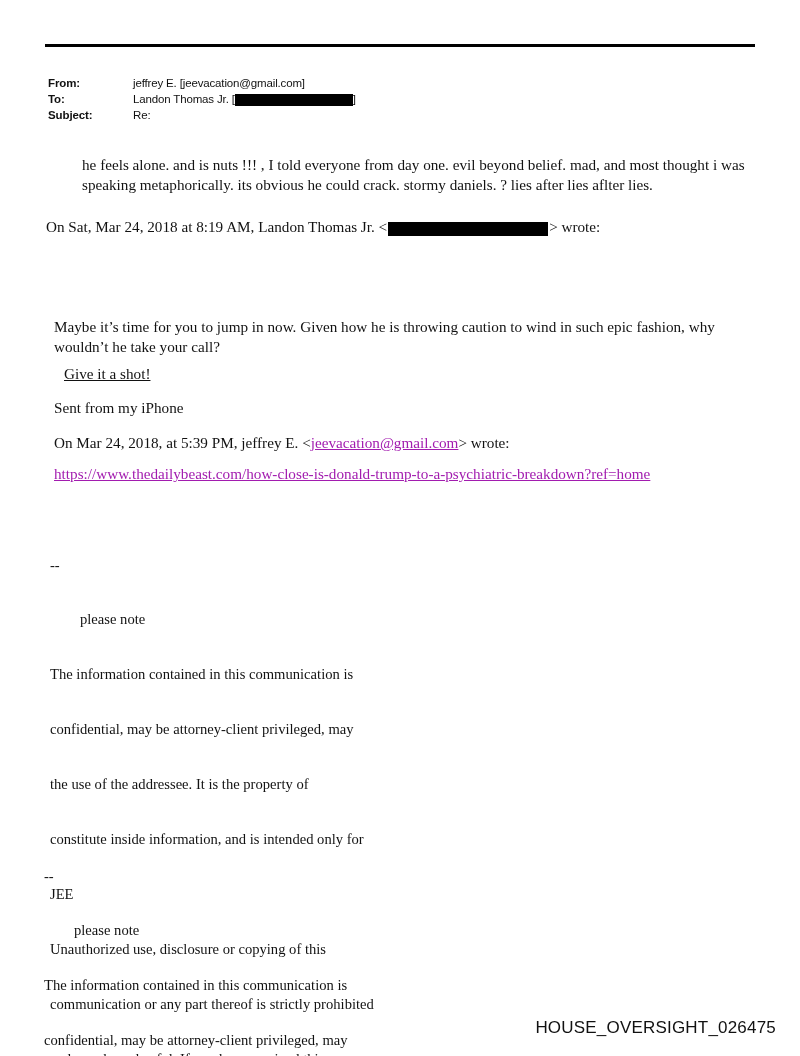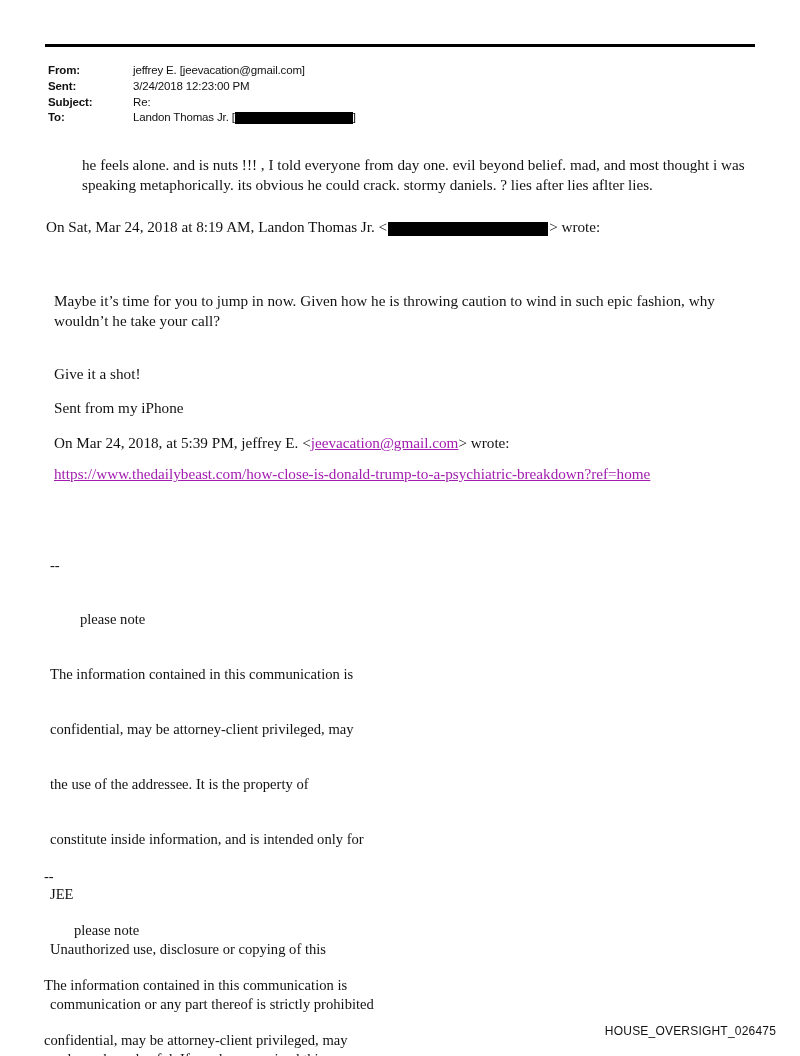--- a/index.html
+++ b/index.html
@@ -28,21 +28,21 @@
     top: 44px;
     width: 710px;
     height: 3px;
     background: #000000;
   }
 
   
   .hdr {
     position: absolute;
     left: 48px;
-    top: 63px;
+    top: 76px;
     width: 700px;
     font-family: "Liberation Sans", sans-serif;
     font-size: 11.5px;
     line-height: 15.8px;
     color: #111111;
   }
   .hdr-row {
     display: flex;
     align-items: flex-start;
     white-space: nowrap;
@@ -113,22 +113,22 @@
   .r-word {
     width: 27px;
     height: 14px;
     margin: 0 2px;
   }
   .q-para {
     margin: 0 0 0 8px;
     width: 690px;
   }
 
-  .pos-maybe { position: absolute; left: 0; top: 136px; width: 694px; }
-  .pos-give  { position: absolute; left: 0; top: 209px; }
+  .pos-maybe { position: absolute; left: 0; top: 162px; width: 694px; }
+  .pos-give  { position: absolute; left: 10px; top: 209px; text-decoration: underline; }
   .pos-sent  { position: absolute; left: 0; top: 243px; }
   .pos-on2   { position: absolute; left: 0; top: 278px; white-space: nowrap; }
   .pos-url   { position: absolute; left: 0; top: 309px; white-space: nowrap; }
 
   a.link, .link {
     color: #a21caf;
     text-decoration: underline;
   }
 
   
@@ -148,57 +148,53 @@
     padding-left: 30px;
   }
   .disc .dline { display: block; }
 
   
   .bates {
     position: absolute;
     right: 24px;
     bottom: 18px;
     font-family: "Liberation Sans", sans-serif;
-    font-size: 12px;
+    font-size: 17px;
     letter-spacing: 0.2px;
     color: #111111;
     white-space: nowrap;
   }
 </style>
 </head>
 <body>
 
 <div class="page">
 
   <div class="top-rule"></div>
 
   <div class="hdr">
 
     <div class="hdr-row">
       <span class="hdr-label">From:</span>
       <span class="hdr-value">jeffrey E. [jeevacation@gmail.com]</span>
     </div>
 
-    <div class="hdr-row">
-      <span class="hdr-label">Sent:</span>
-      <span class="hdr-value">3/24/2018 12:23:00 PM</span>
-    </div>
-
-    <div class="hdr-row">
-      <span class="hdr-label">Subject:</span>
-      <span class="hdr-value">Re:</span>
-    </div>
 
     <div class="hdr-row">
       <span class="hdr-label">To:</span>
       <span class="hdr-value">
         <span>Landon Thomas Jr. [</span>
           <span class="redact-inline r-to"></span>
           <span>]</span>
       </span>
+    </div>
+
+    <div class="hdr-row">
+      <span class="hdr-label">Subject:</span>
+      <span class="hdr-value">Re:</span>
     </div>
 
   </div>
 
   <div class="body-area">
 
     <p class="para p-first">he feels alone. and is nuts !!! ,  I told everyone from day one.   evil beyond belief.  mad, and most thought i was speaking metaphorically.    its obvious he could crack.    stormy daniels. ?  lies after lies aflter lies.</p>
 
     <div class="quote-block">
       <p class="quote-head"><span>On Sat, Mar 24, 2018 at 8:19 AM, Landon Thomas Jr. &lt;</span><span class="redact-inline r-quote"></span><span>&gt; wrote:</span></p>

